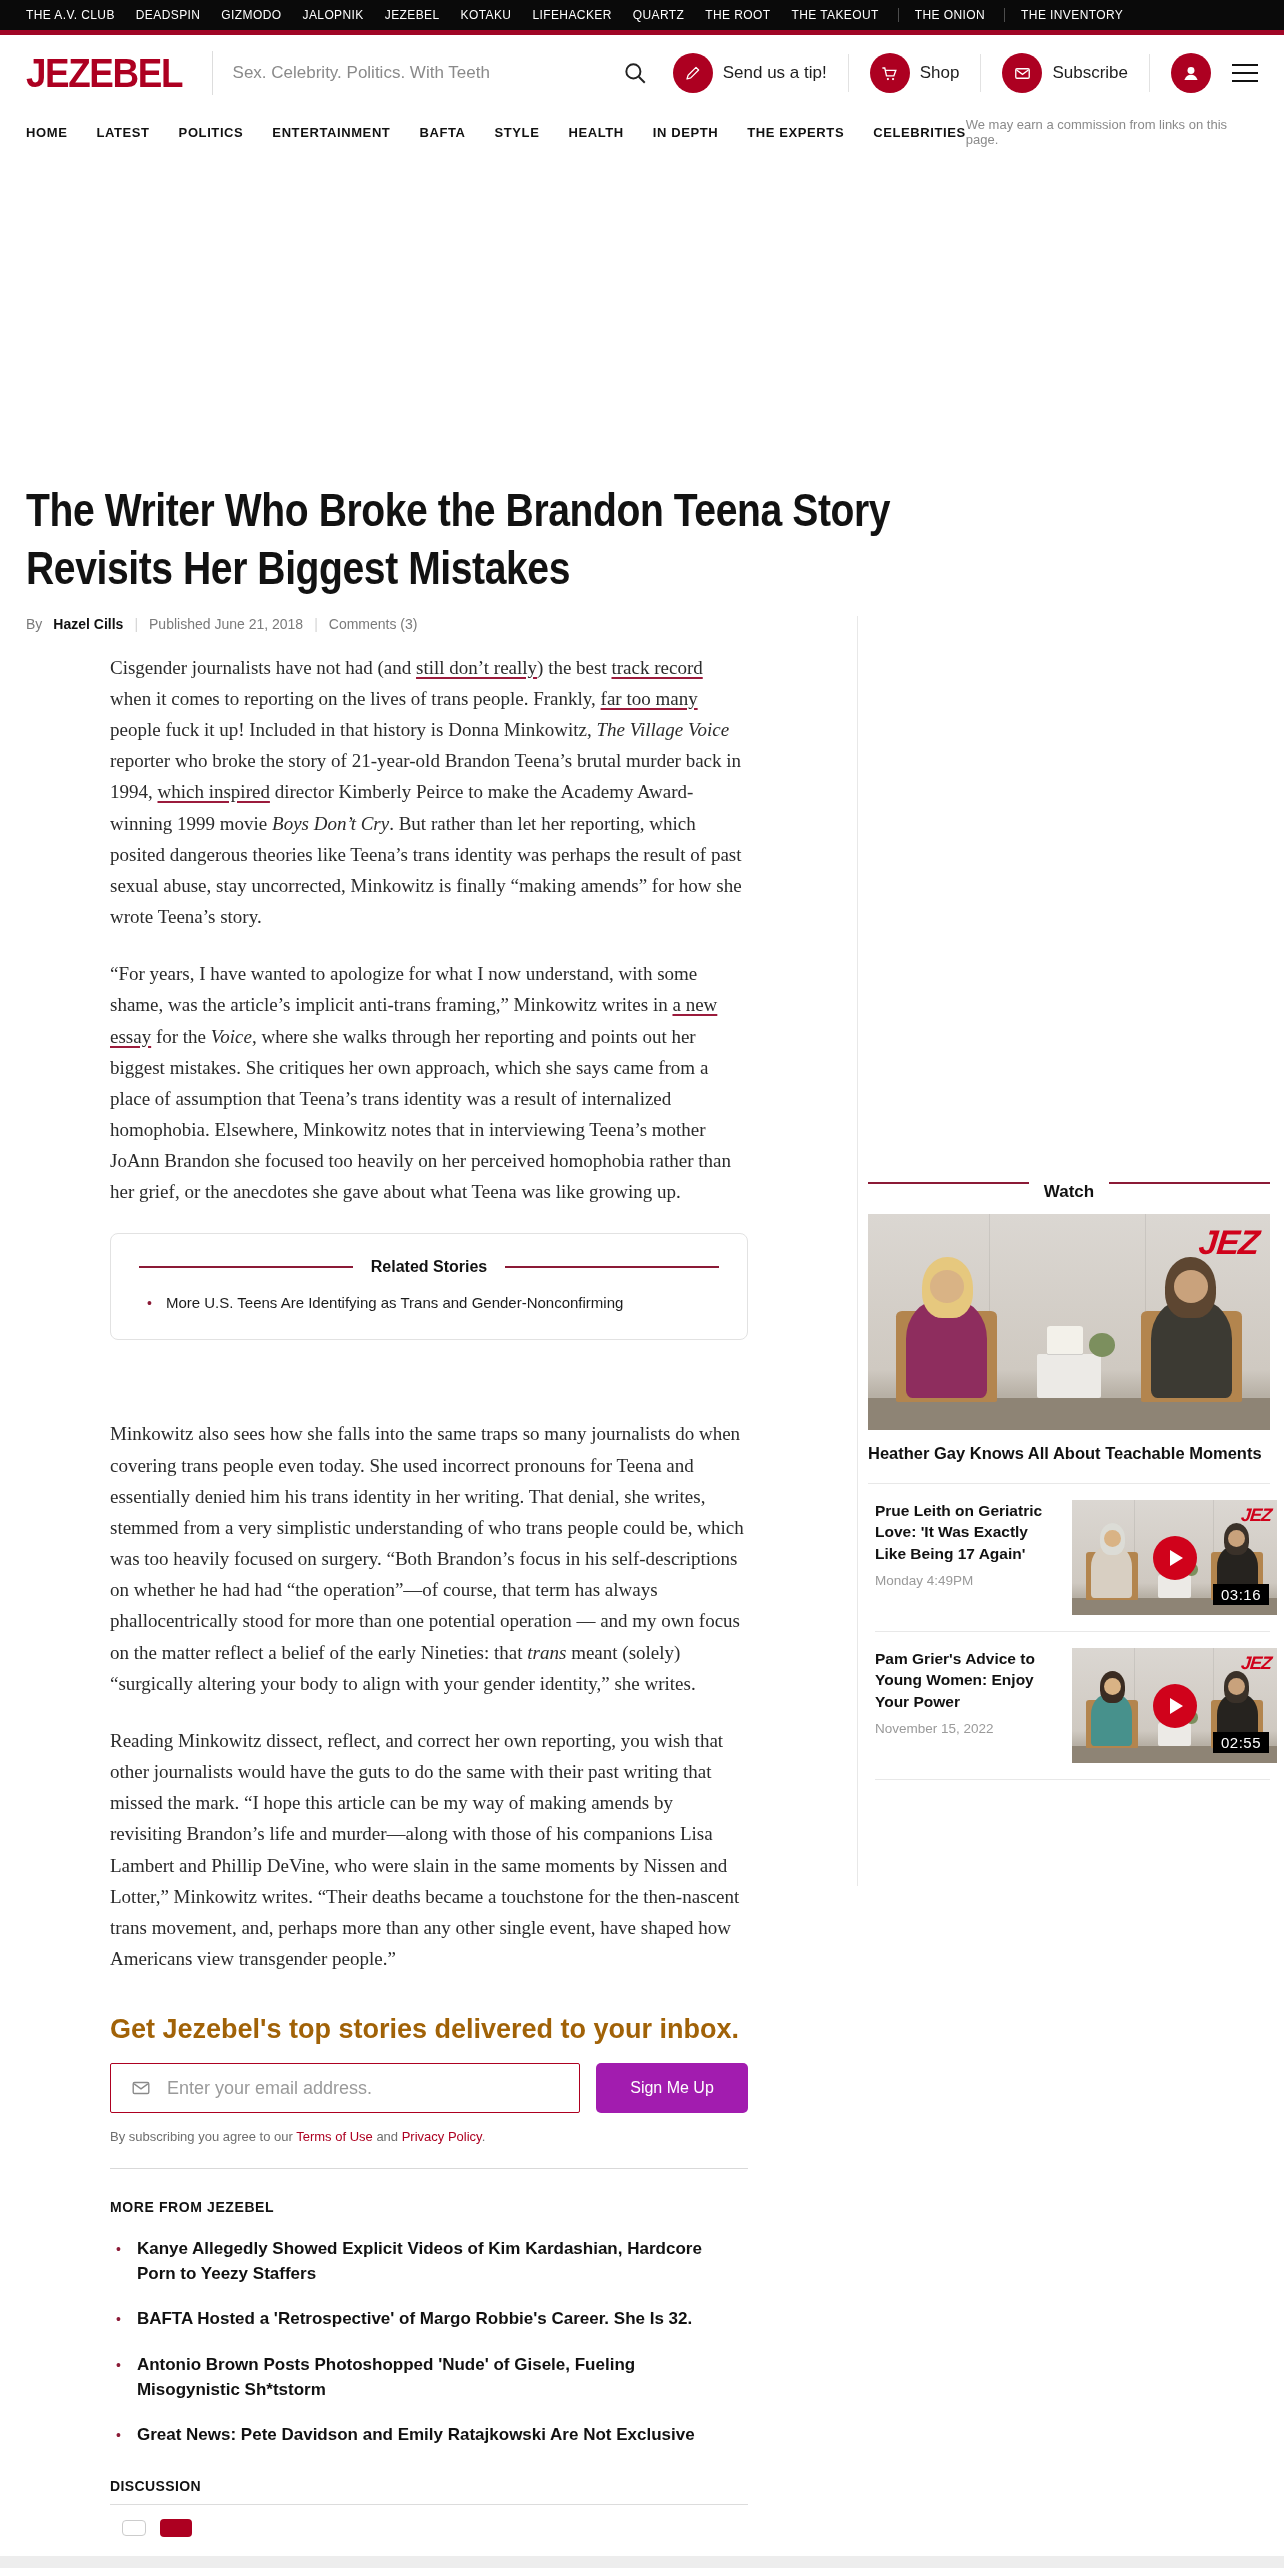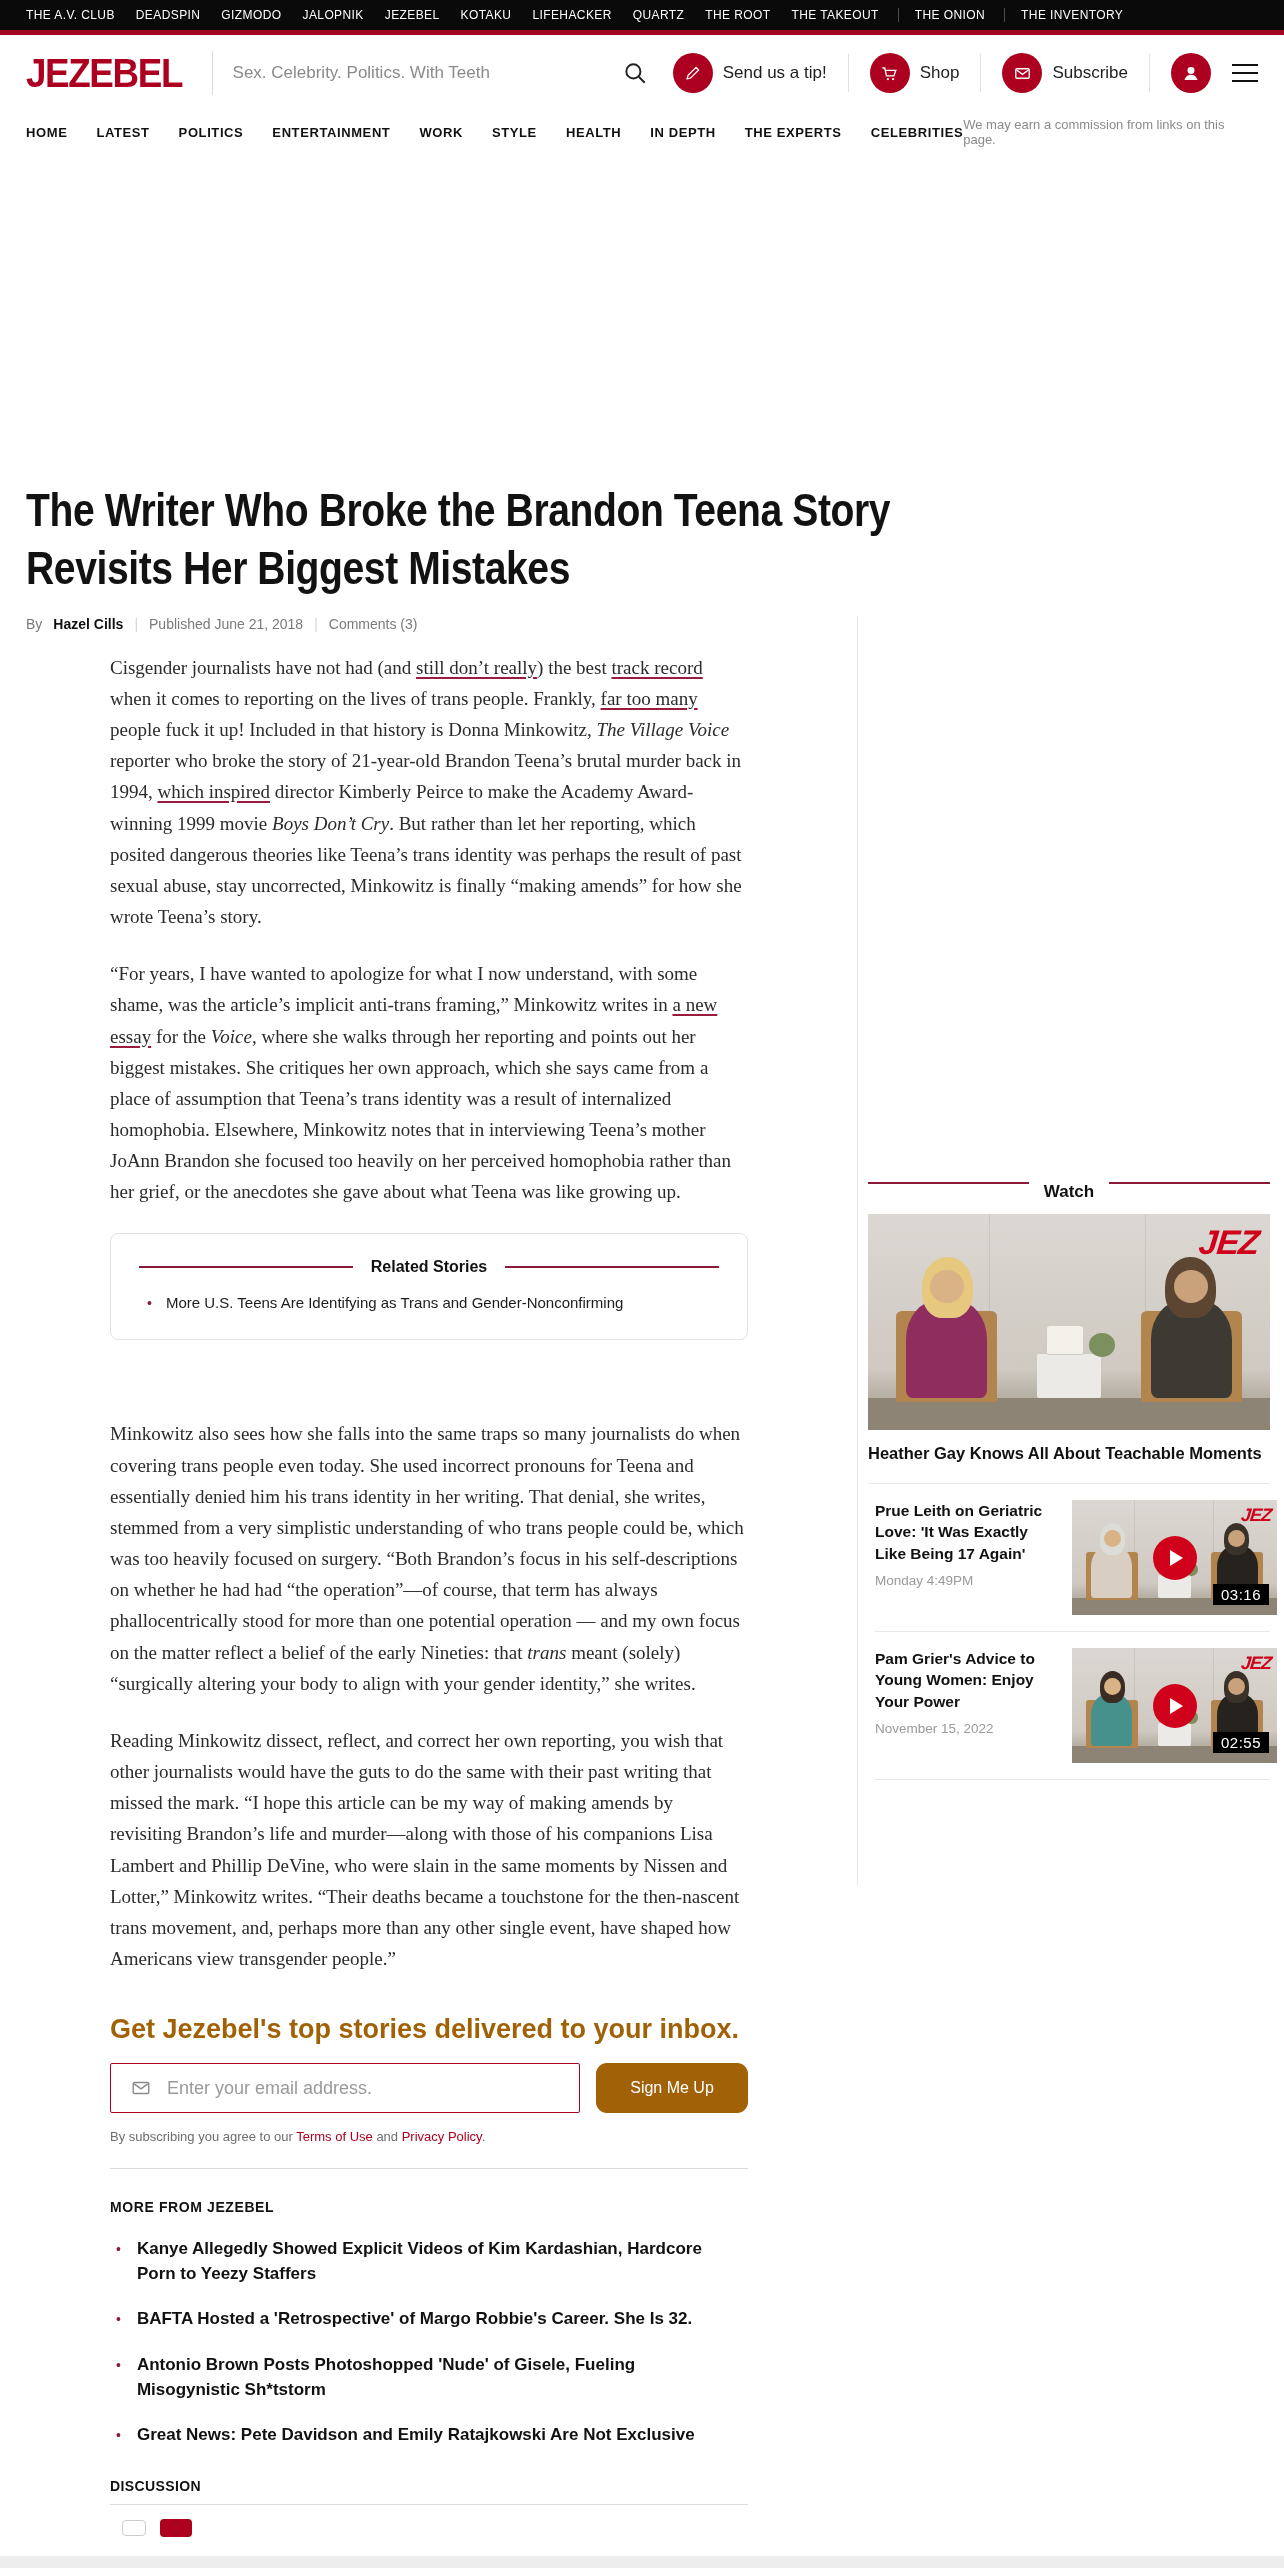--- a/index.html
+++ b/index.html
@@ -56,21 +56,21 @@
   .dot { color:#8b1a36; font-size:14px; }
 
   
   .newsletter { margin-top:40px; }
   .newsletter h2 { margin:0; font-size:27px; font-weight:bold; color:#a16207; }
   .nl-form { display:flex; gap:16px; margin-top:18px; }
   .email-box { position:relative; flex:1; }
   .email-box input { width:100%; height:50px; border:1px solid #ad0021; border-radius:2px; padding:0 14px 0 56px; font-size:18px; font-family:"Liberation Sans",sans-serif; color:#333; outline:none; }
   .email-box input::placeholder { color:#9a9a9a; }
   .email-icon { position:absolute; left:20px; top:14px; }
-  .signup-btn { width:152px; height:50px; background:#a16207; color:#fff; border:none; border-radius:11px; font-size:16px; font-family:"Liberation Sans",sans-serif; cursor:pointer; }
+  .signup-btn { width:152px; height:50px; background:#a21caf; color:#fff; border:none; border-radius:5px; font-size:16px; font-family:"Liberation Sans",sans-serif; cursor:pointer; }
   .nl-legal { margin-top:16px; font-size:13px; color:#6e6e6e; }
   .nl-legal a { color:#ad0021; text-decoration:none; cursor:pointer; }
   .nl-hr { border:none; height:1px; background:#d9d9d9; margin:24px 0 0; }
 
   .closing-wrap { margin-top:30px; }
   .closing-wrap .body-p { margin-bottom:0; }
 
   
   .more-from { margin-top:30px; }
   .more-from h3 { margin:0; font-size:14px; font-weight:bold; letter-spacing:.6px; color:#121212; }
@@ -205,21 +205,21 @@
         </span>
     </div>
   </header>
 
   <nav>
     <div class="nav-items" id="nav-items">
         <a>HOME</a>
         <a>LATEST</a>
         <a>POLITICS</a>
         <a>ENTERTAINMENT</a>
-        <a>WORK</a>
+        <a>BAFTA</a>
         <a>STYLE</a>
         <a>HEALTH</a>
         <a>IN DEPTH</a>
         <a>THE EXPERTS</a>
         <a>CELEBRITIES</a>
       </div>
     <div class="nav-disclosure">We may earn a commission from links on this page.</div>
   </nav>
 
   <div class="ad-space"></div>

